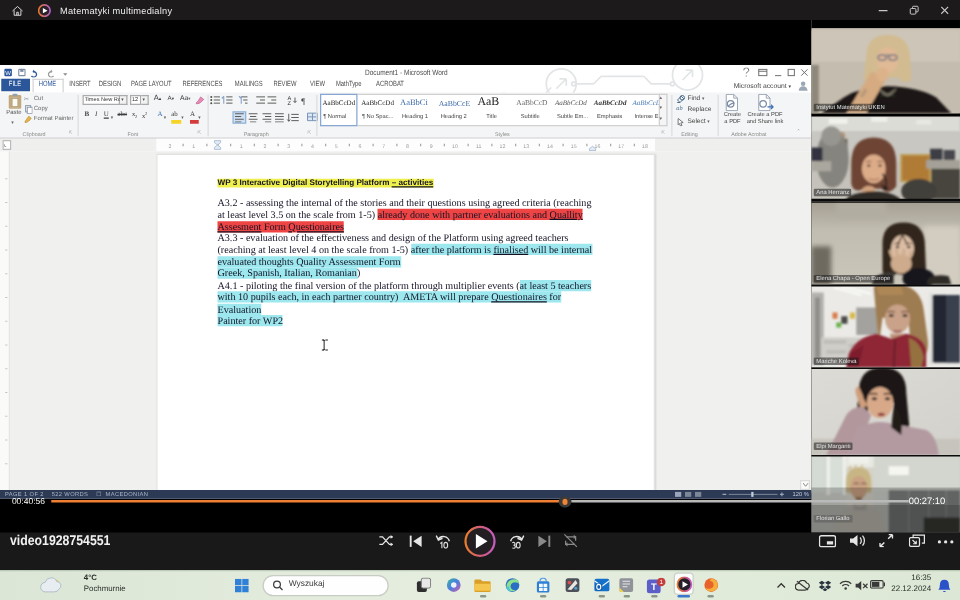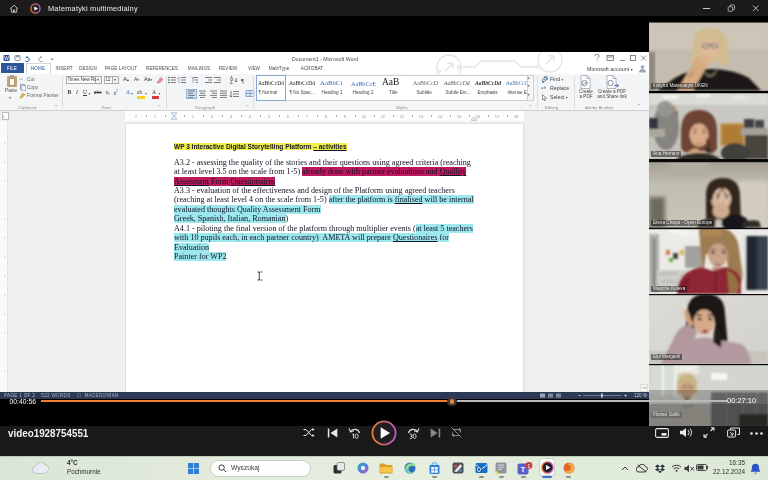--- a/index.html
+++ b/index.html
@@ -18,21 +18,21 @@
 .glabel{position:absolute;top:31px;font-size:4.3px;color:#8a8a8a}
 .gsep{position:absolute;top:2px;height:33px;width:1px;background:#dcddde}
 
 #ruler{position:absolute;left:0;top:59px;width:656px;height:10px;background:#efefed}
 #ruler .pagepart{position:absolute;left:125px;top:0;width:399px;height:10px;background:#fdfdfd}
 .rnum{position:absolute;top:2.5px;font-size:4.2px;color:#9a9a9a}
 
 #docarea{position:absolute;left:0;top:69px;width:656px;height:270.5px;background:#f0f1ef;overflow:hidden}
 #page{position:absolute;left:125px;top:2px;width:399px;height:270px;background:#fff;border:0.5px solid #e2e2e0;box-shadow:0.5px 0.5px 1.5px rgba(0,0,0,.12)}
 #doc{position:absolute;left:48px;top:18px;width:310px;font-family:"Liberation Serif",serif;font-size:8.1px;color:#131325;line-height:9.45px;white-space:nowrap}
-.hlg{background:#be185d}
+.hlg{background:#ef4444}
 .hlc{background:#9ce8ee}
 .hly{background:#eff04e}
 
 #wstatus{position:absolute;left:0;top:339.5px;width:656px;height:7.5px;background:#2d3a56;color:#aab4c8;font-size:4.6px}
 
 #sidebar{position:absolute;left:649px;top:16px;width:119px;height:410px;background:#111}
 .cam{position:absolute;left:0;width:119px;overflow:hidden}
 .camlabel{position:absolute;left:2px;background:rgba(25,25,25,.55);color:#e2e2e2;font-size:4.7px;line-height:6.2px;padding:0 2px;border-radius:1px;white-space:nowrap}
 #ctrlbar{position:absolute;left:0;top:426px;width:768px;height:29.5px;background:#191919}
 #vidname{position:absolute;left:8px;top:0.5px;font-size:11.3px;font-weight:700;color:#f2f2f2;transform:scaleX(.87);transform-origin:0 50%}
@@ -335,21 +335,21 @@
       <div class="abs" style="left:0;top:0;width:8px;height:270.5px;background:#fafaf9;border-right:0.5px solid #e5e5e3"></div>
       <svg class="abs" style="left:0;top:0" width="8" height="270" viewBox="0 0 8 270">
         <g stroke="#b8b8b6" stroke-width="0.6">
           <path d="M4 22 h2 M4 41 h2 M4 60 h2 M4 79 h2 M4 98 h2 M4 117 h2 M4 136 h2 M4 155 h2 M4 174 h2 M4 193 h2 M4 212 h2 M4 231 h2 M4 250 h2"></path>
         </g>
       </svg>
       <div id="page">
       <div id="doc">
         <div style="font-family:'Liberation Sans',sans-serif;font-weight:bold;font-size:6.5px"><span class="hly">WP 3 Interactive Digital Storytelling Platform <u>–  activities</u></span></div>
         <div style="height:6.2px"></div>
-        <div>A3.2 - assessing the quality of the stories and their questions using agreed criteria (reaching</div>
+        <div>A3.2 - assessing the internal of the stories and their questions using agreed criteria (reaching</div>
         <div>at least level 3.5 on the scale from 1-5) <span class="hlg">already done with partner evaluations and <u>Quallity</u></span></div>
         <div><span class="hlg"><u>Assesment</u> Form <u>Questionaires</u></span></div>
         <div>A3.3 - evaluation of the effectiveness and design of the Platform using agreed teachers</div>
         <div>(reaching at least level 4 on the scale from 1-5) <span class="hlc">after the platform is <u>finalised</u> will be internal</span></div>
         <div><span class="hlc">evaluated thoughts Quality Assessment Form</span></div>
         <div><span class="hlc">Greek, Spanish, Italian, Romanian</span>)</div>
         <div>A4.1 - piloting the final version of the platform through multiplier events (<span class="hlc">at least 5 teachers</span></div>
         <div><span class="hlc">with 10 pupils each, in each partner country)&nbsp; AMETA will prepare <u>Questionaires</u> for</span></div>
         <div><span class="hlc">Evaluation</span></div>
         <div><span class="hlc">Painter for WP2</span></div>

